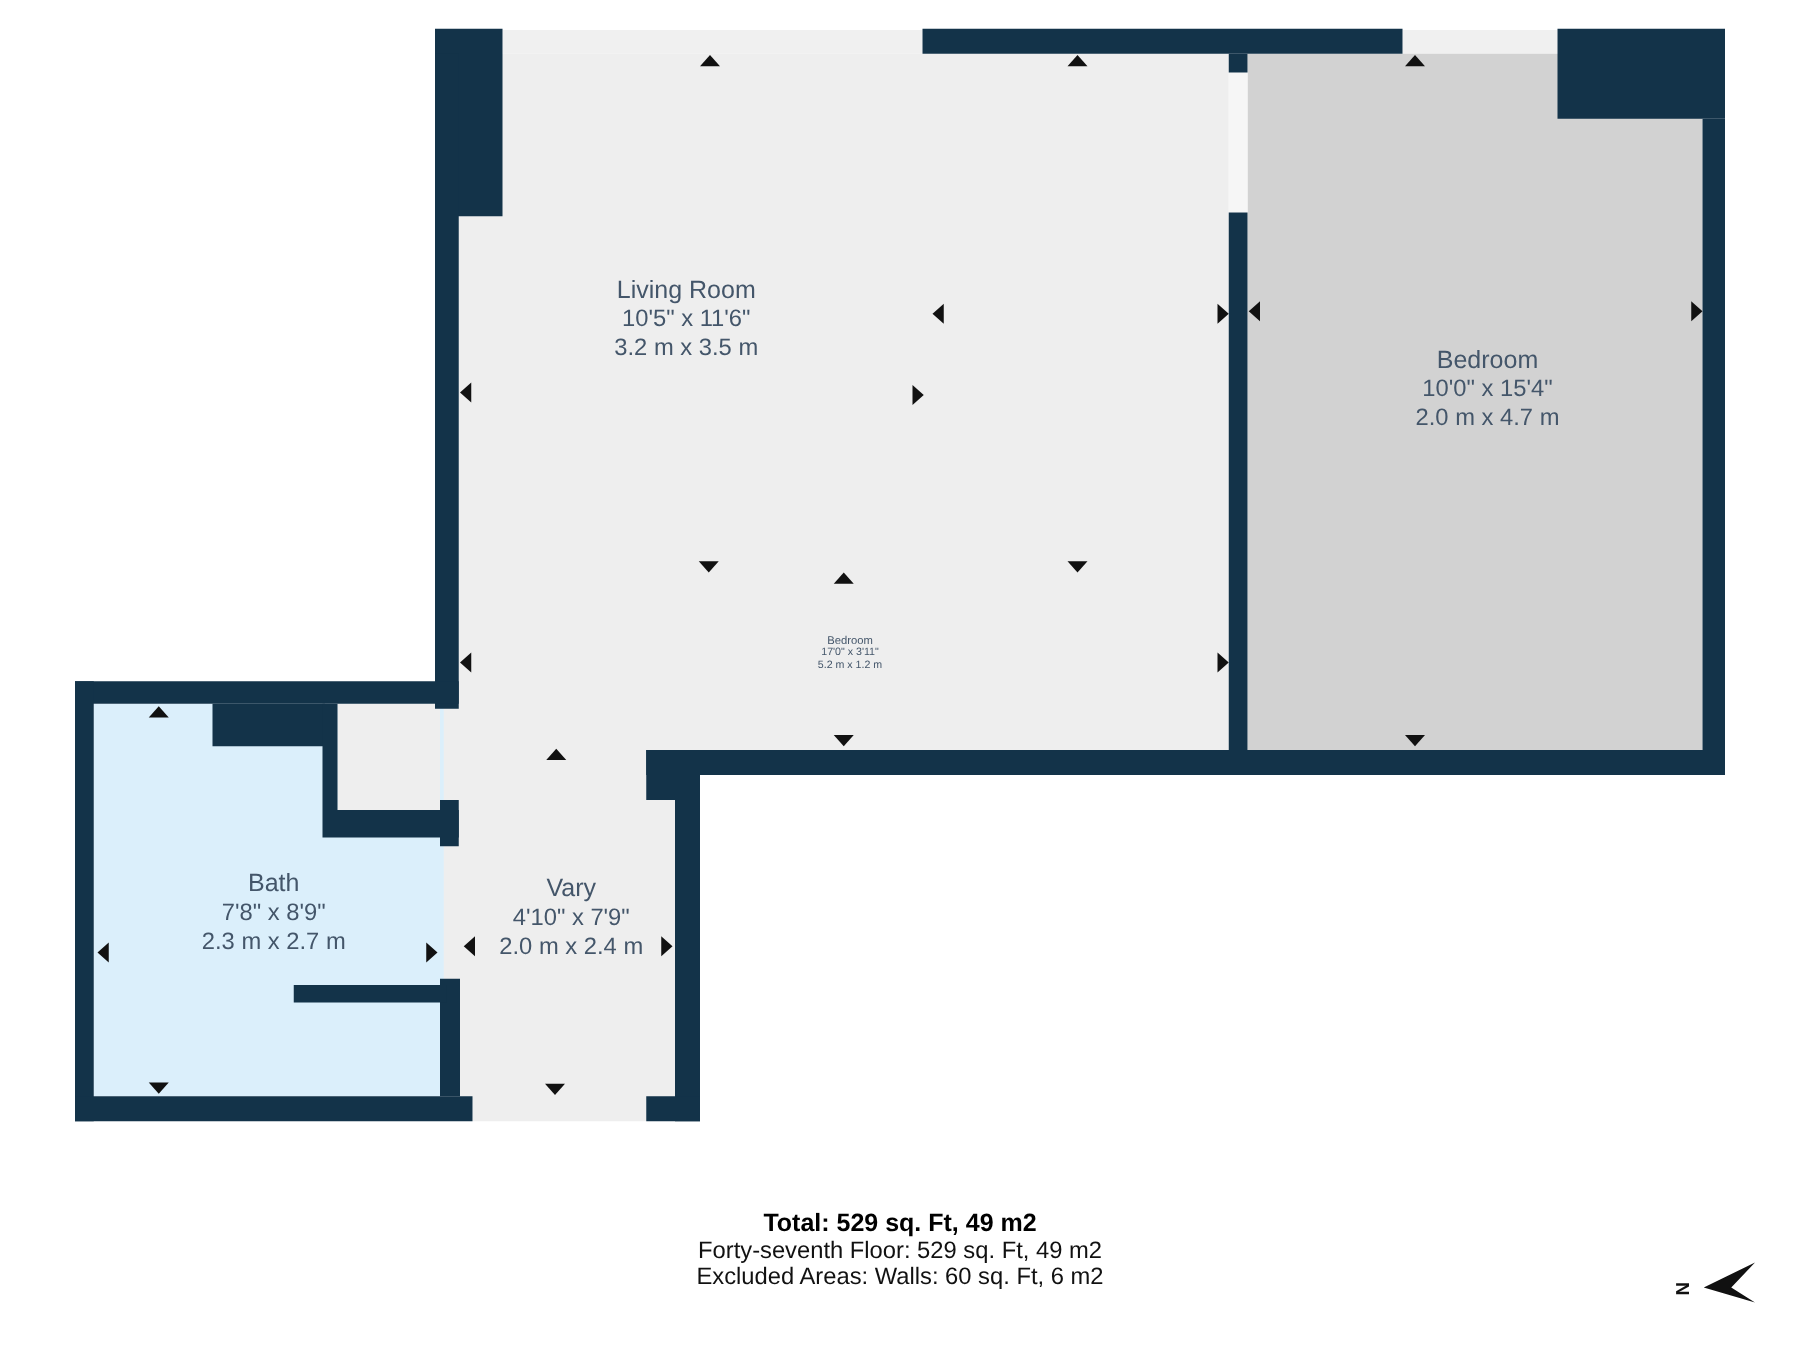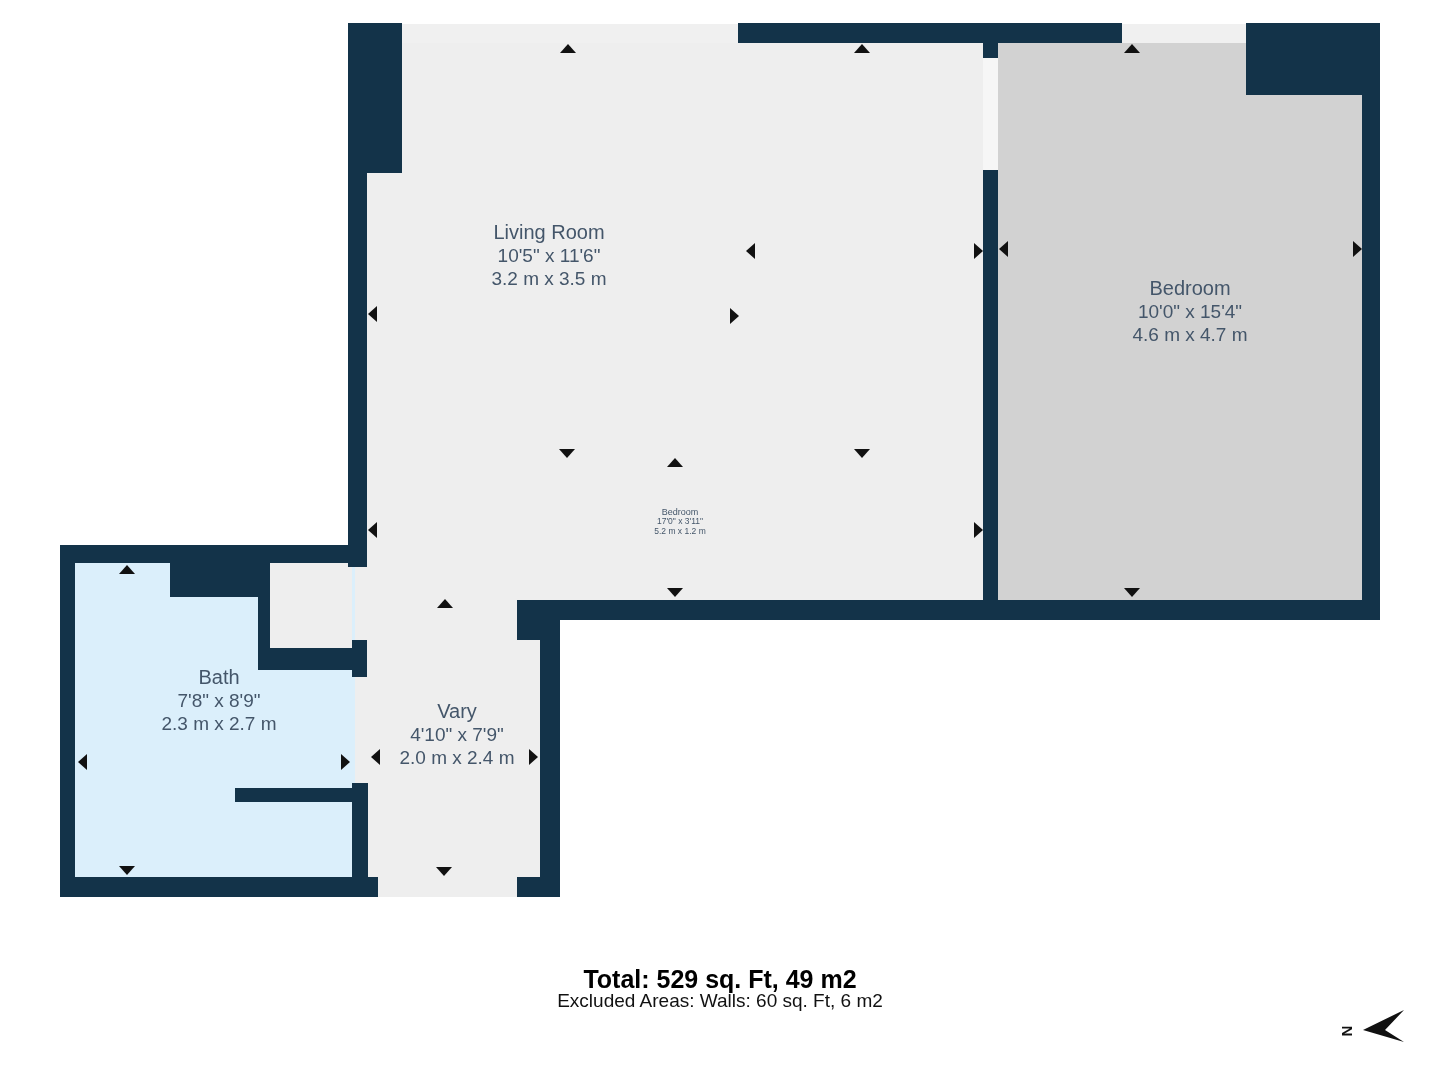--- a/index.html
+++ b/index.html
@@ -24,21 +24,21 @@
   .arr.left{border-top:8px solid transparent;border-bottom:8px solid transparent;border-right:9px solid #111;}
   .arr.right{border-top:8px solid transparent;border-bottom:8px solid transparent;border-left:9px solid #111;}
   
   .room-label{position:absolute;text-align:center;color:#44566a;}
   .room-name{font-size:20px;line-height:24px;}
   .room-dims{font-size:19px;line-height:23px;}
   .kitchen-label .room-name{font-size:9px;line-height:10px;}
   .kitchen-label .room-dims{font-size:8.5px;line-height:9.5px;}
   
   .footer{position:absolute;left:0;top:968px;width:1440px;text-align:center;color:#111;}
-  .footer .total{font-size:25px;font-weight:bold;line-height:22px;color:#000;}
+  .footer .total{font-size:20px;font-weight:bold;line-height:22px;color:#000;}
   .footer .line{font-size:19px;line-height:21px;}
   .disclaimer{position:absolute;left:0;top:1046px;width:1440px;text-align:center;
     font-size:9.5px;color:#2e4d6e;}
   
   .north-n{position:absolute;left:1338px;top:1022px;width:18px;height:18px;
     font-size:15px;font-weight:bold;color:#111;transform:rotate(-90deg);text-align:center;}
 </style>
 </head>
 <body>
 
@@ -106,40 +106,41 @@
   <div class="arr down" style="left:436px;top:867px;"></div>
 
   <div class="room-label" style="left:429px;top:220px;width:240px;">
     <div class="room-name">Living Room</div>
     <div class="room-dims">10'5" x 11'6"</div>
     <div class="room-dims">3.2 m x 3.5 m</div>
   </div>
   <div class="room-label" style="left:1070px;top:276px;width:240px;">
     <div class="room-name">Bedroom</div>
     <div class="room-dims">10'0" x 15'4"</div>
-    <div class="room-dims">4.6 m x 4.7 m</div>
+    <div class="room-dims">2.0 m x 4.7 m</div>
   </div>
   <div class="room-label kitchen-label" style="left:610px;top:507px;width:140px;">
     <div class="room-name">Bedroom</div>
     <div class="room-dims">17'0" x 3'11"</div>
     <div class="room-dims">5.2 m x 1.2 m</div>
   </div>
-  <div class="room-label" style="left:99px;top:665px;width:240px;">
+  <div class="room-label" style="left:99px;top:695px;width:240px;">
     <div class="room-name">Bath</div>
     <div class="room-dims">7'8" x 8'9"</div>
     <div class="room-dims">2.3 m x 2.7 m</div>
   </div>
   <div class="room-label" style="left:337px;top:699px;width:240px;">
     <div class="room-name">Vary</div>
     <div class="room-dims">4'10" x 7'9"</div>
     <div class="room-dims">2.0 m x 2.4 m</div>
   </div>
 
   <div class="footer">
     <div class="total">Total: 529 sq. Ft, 49 m2</div>
+    <div class="line">Forty-seventh Floor: 529 sq. Ft, 49 m2</div>
     <div class="line">Excluded Areas: Walls: 60 sq. Ft, 6 m2</div>
   </div>
 
   <div class="north-n">N</div>
   <svg class="abs" style="left:1362px;top:1008px;" width="46" height="36" viewBox="0 0 46 36">
     <polygon points="1,22 42,2 23,22 42,34" fill="#111"></polygon>
   </svg>
 
 </div>
 

